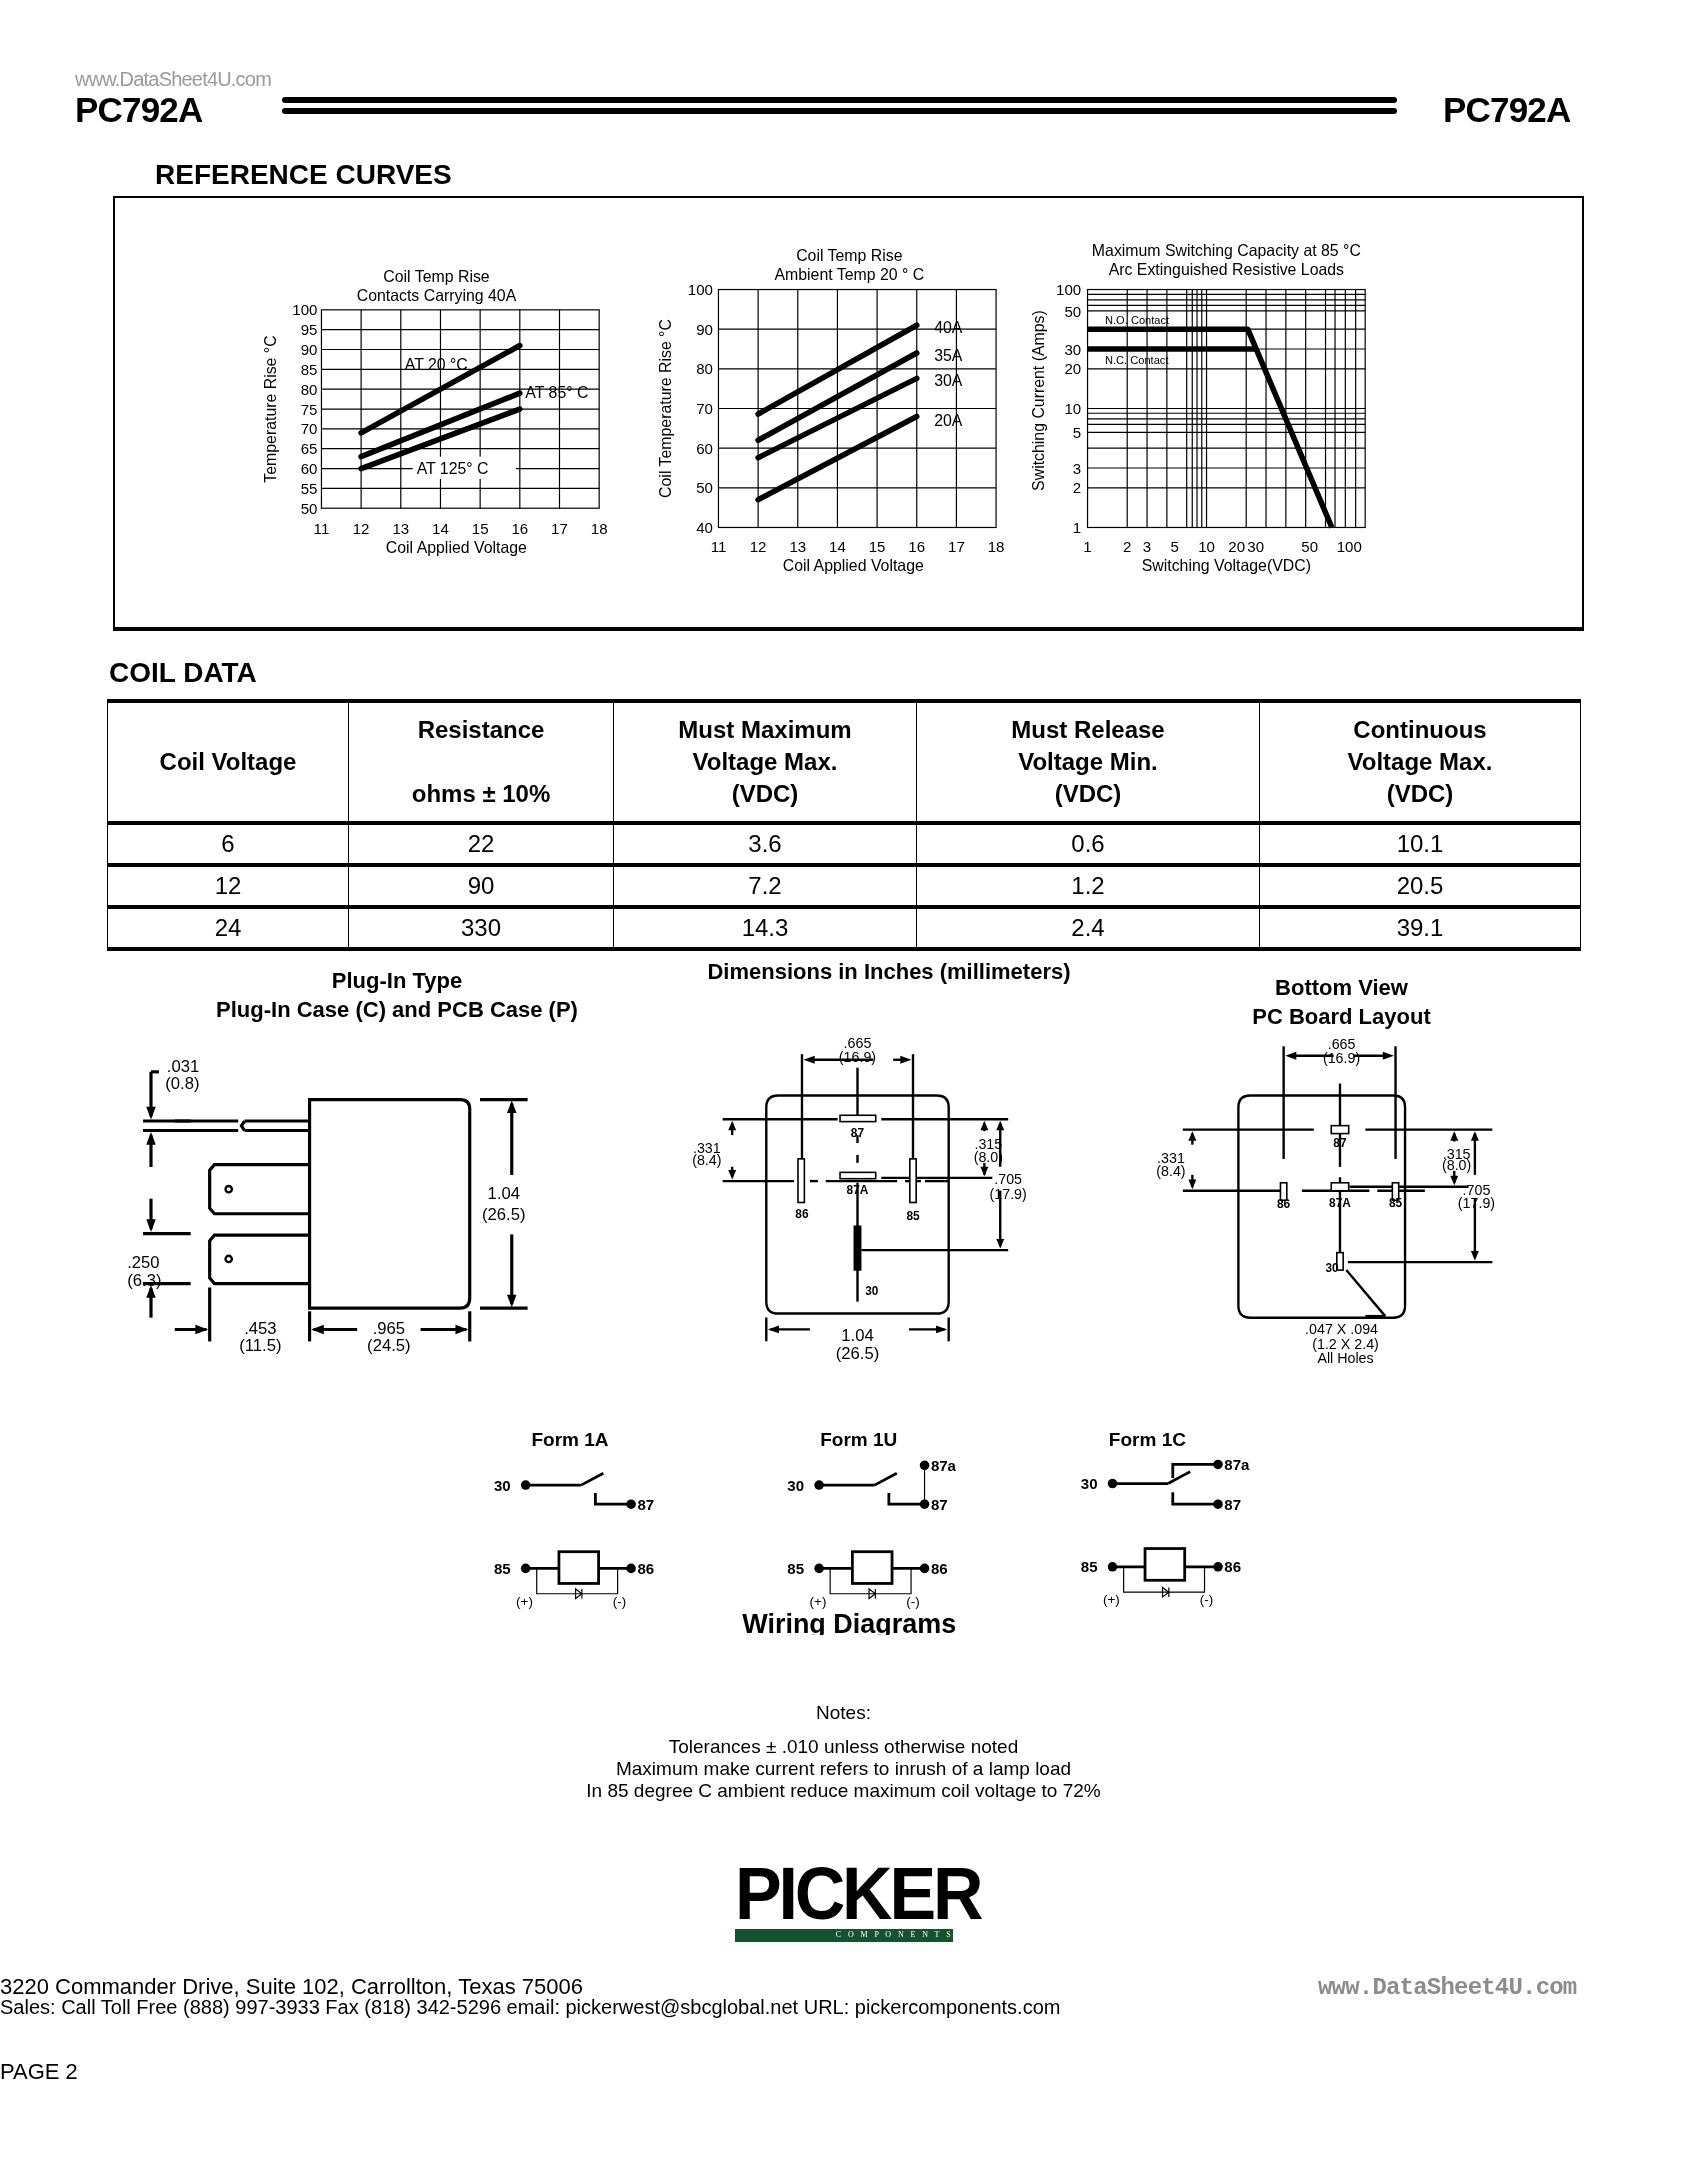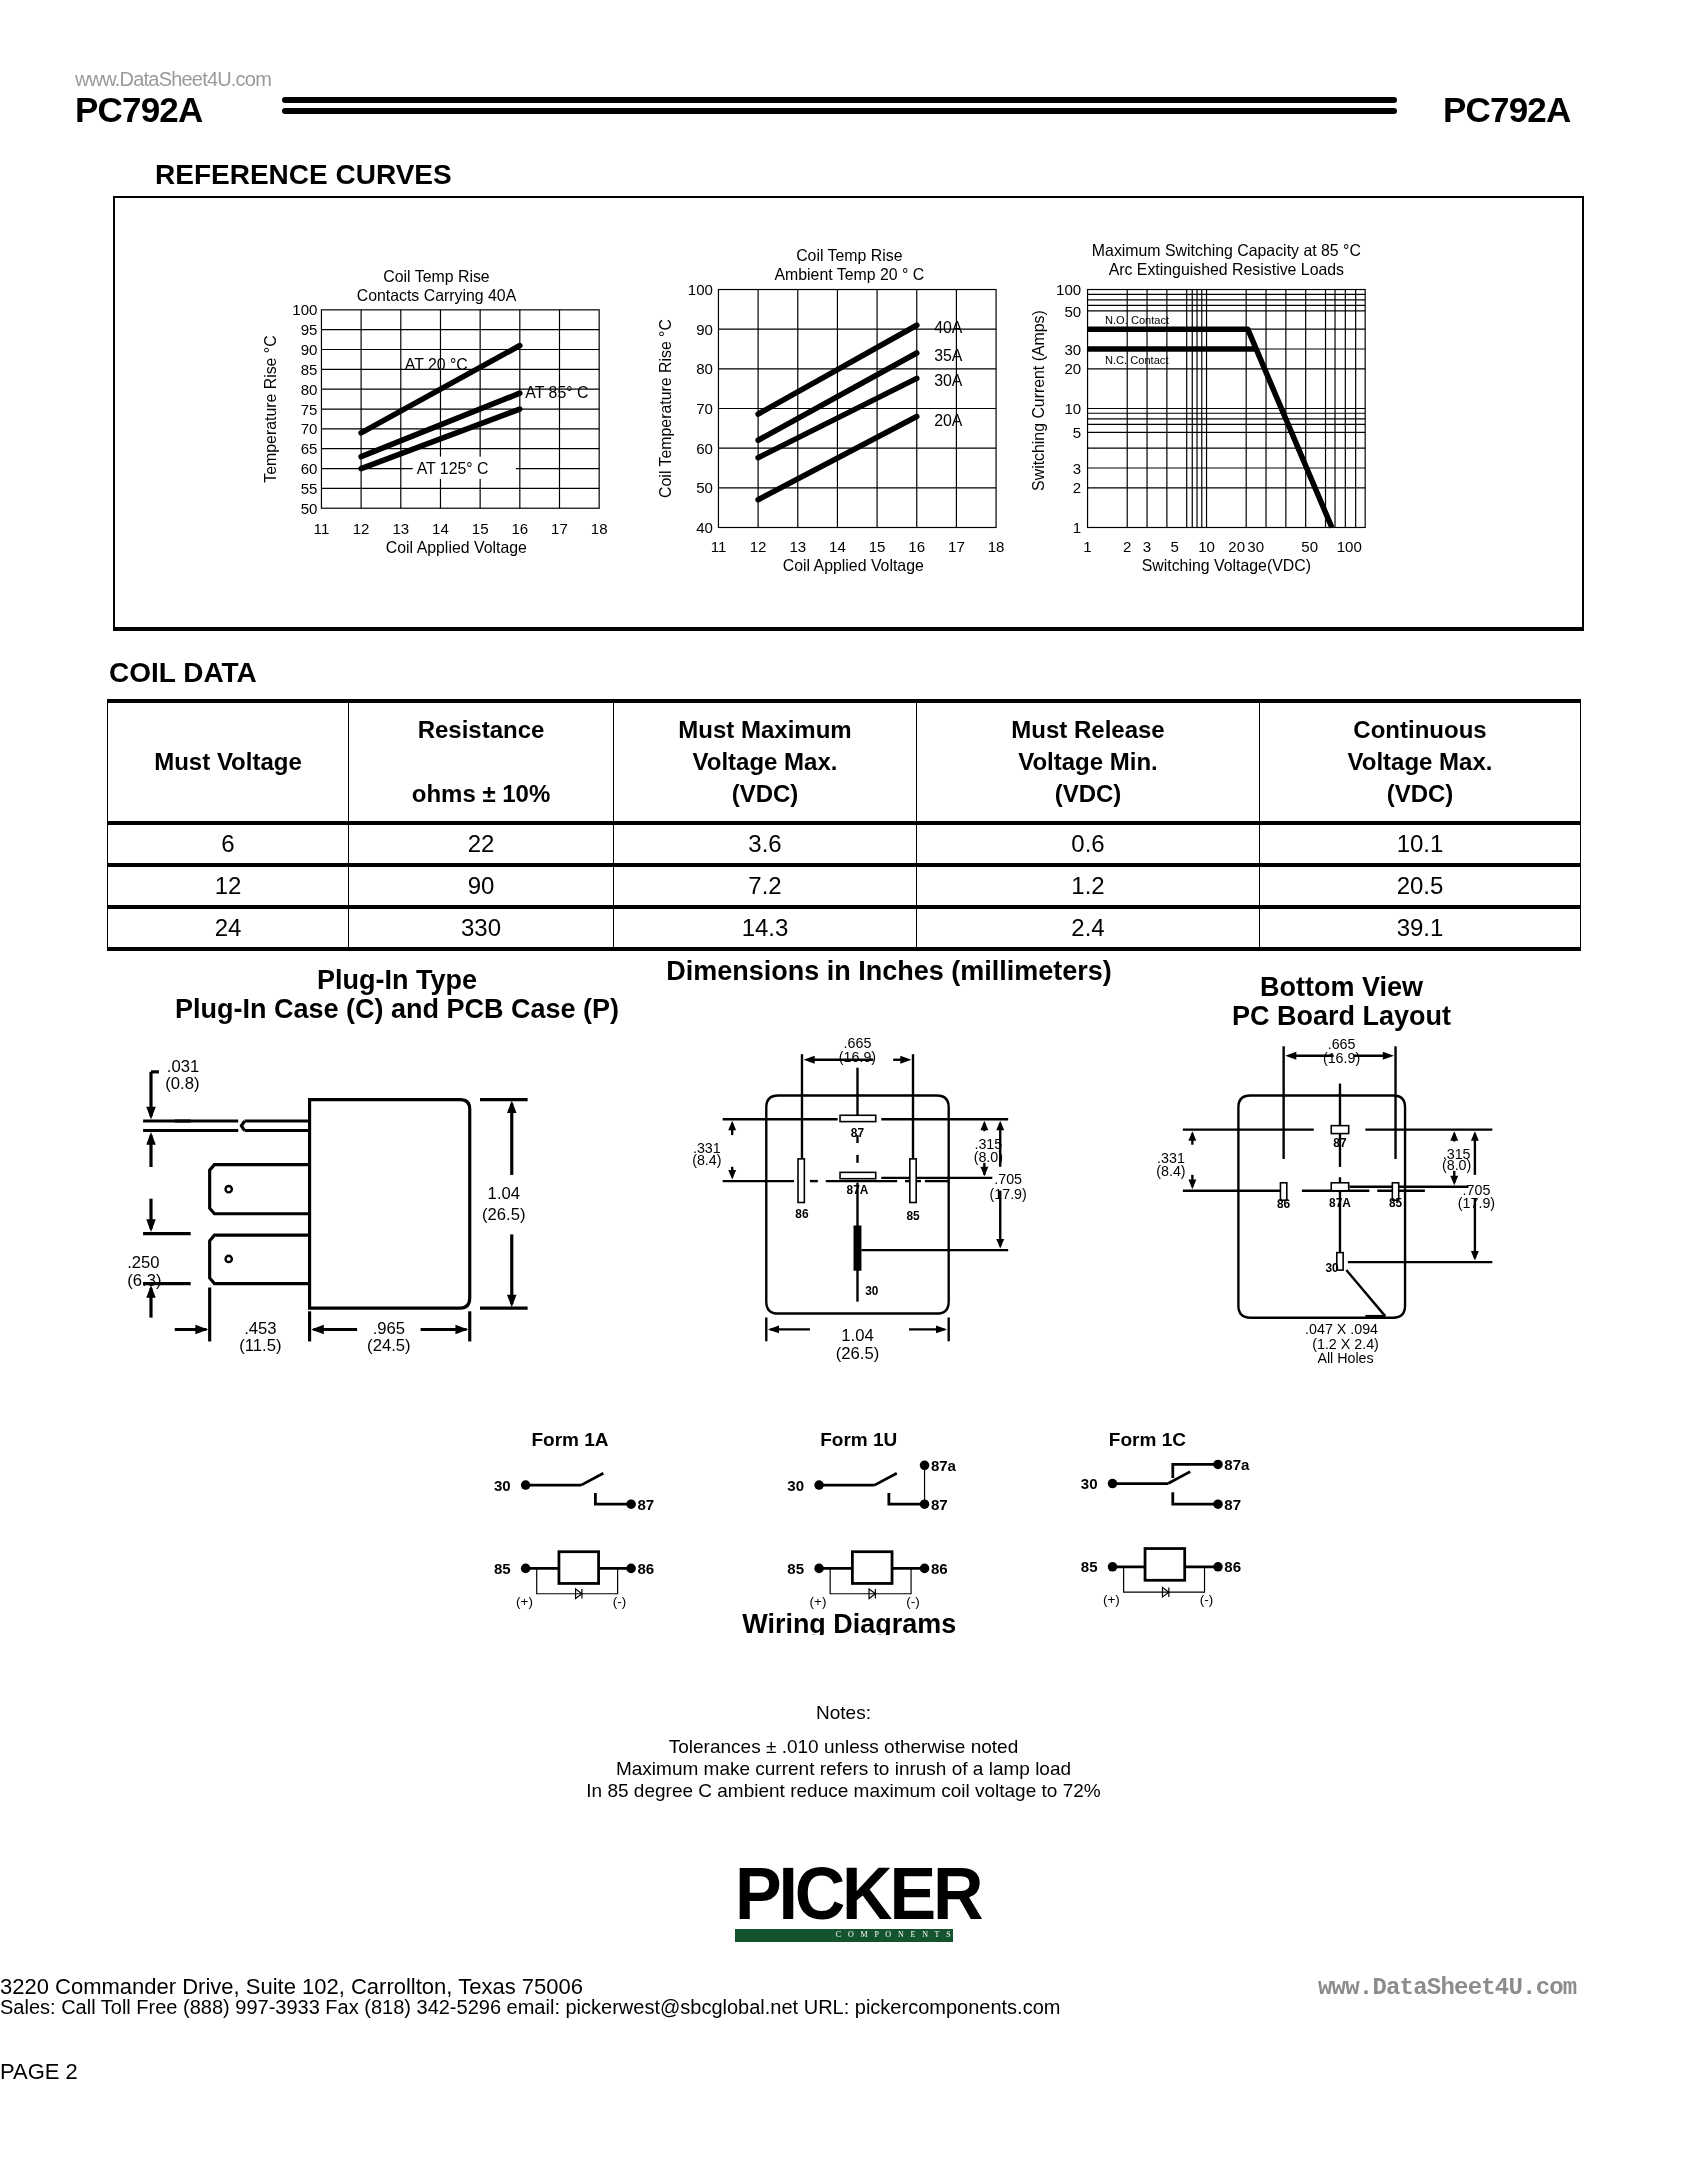--- a/index.html
+++ b/index.html
@@ -10,21 +10,21 @@
   .rule{left:282px;width:1115px;height:6.4px;background:#000;border-radius:3.2px;}
   .section-title{font-size:28px;font-weight:bold;}
   .ref-box{left:113px;top:196px;width:1467px;height:429px;border:2.4px solid #000;border-bottom-width:4px;}
   svg text{font-family:"Liberation Sans",sans-serif;}
   table.coil{position:absolute;left:107px;top:699px;width:1474px;border-collapse:collapse;font-size:24px;}
   table.coil th,table.coil td{border:1.6px solid #000;text-align:center;}
   table.coil th{font-weight:bold;height:116px;vertical-align:middle;line-height:32px;border-bottom:4px solid #000;}
   table.coil td{height:36px;}
   table.coil tr.r td{border-bottom:4px solid #000;}
   table.coil{border-top:4px solid #000;}
-  .dim-title{font-weight:bold;font-size:27px;text-align:center;line-height:29px;}
+  .dim-title{font-weight:bold;font-size:22px;text-align:center;line-height:29px;}
   .notes{left:0;width:1687px;text-align:center;font-size:19px;line-height:24px;}
   .footer-line{left:0;width:1687px;text-align:left;font-size:22px;}
   .wm-bottom{left:1318px;top:1974px;font-size:24px;color:#8c8c8c;font-weight:bold;font-family:"Liberation Mono",monospace;letter-spacing:-0.8px;}
 </style>
 </head>
 <body>
 
 <div class="abs wm-top">www.DataSheet4U.com</div>
 <div class="abs hdr-title" style="left:75px">PC792A</div>
 <div class="abs rule" style="top:97px"></div>
@@ -210,21 +210,21 @@
     <text x="410" y="401">100</text>
   </g>
   <text x="255" y="425" font-size="20" text-anchor="middle">Switching Voltage(VDC)</text>
   <text x="0" y="0" font-size="20" text-anchor="middle" transform="translate(25,210) rotate(-90)">Switching Current (Amps)</text>
 </svg>
 
 <div class="abs section-title" style="left:109px;top:657px">COIL DATA</div>
 <table class="coil">
   <tbody>
       <tr>
-    <th style="width:238px"><span>Must Voltage</span></th>
+    <th style="width:238px"><span>Coil Voltage</span></th>
     <th style="width:262px"><span>Resistance</span><br><br><span>ohms ± 10%</span></th>
     <th style="width:300px"><span>Must Maximum</span><br><span>Voltage Max.</span><br><span>(VDC)</span></th>
     <th style="width:340px"><span>Must Release</span><br><span>Voltage Min.</span><br><span>(VDC)</span></th>
     <th><span>Continuous</span><br><span>Voltage Max.</span><br><span>(VDC)</span></th>
   </tr>
   <tr class="r">
     <td>6</td>
         <td>22</td>
         <td>3.6</td>
         <td>0.6</td>

